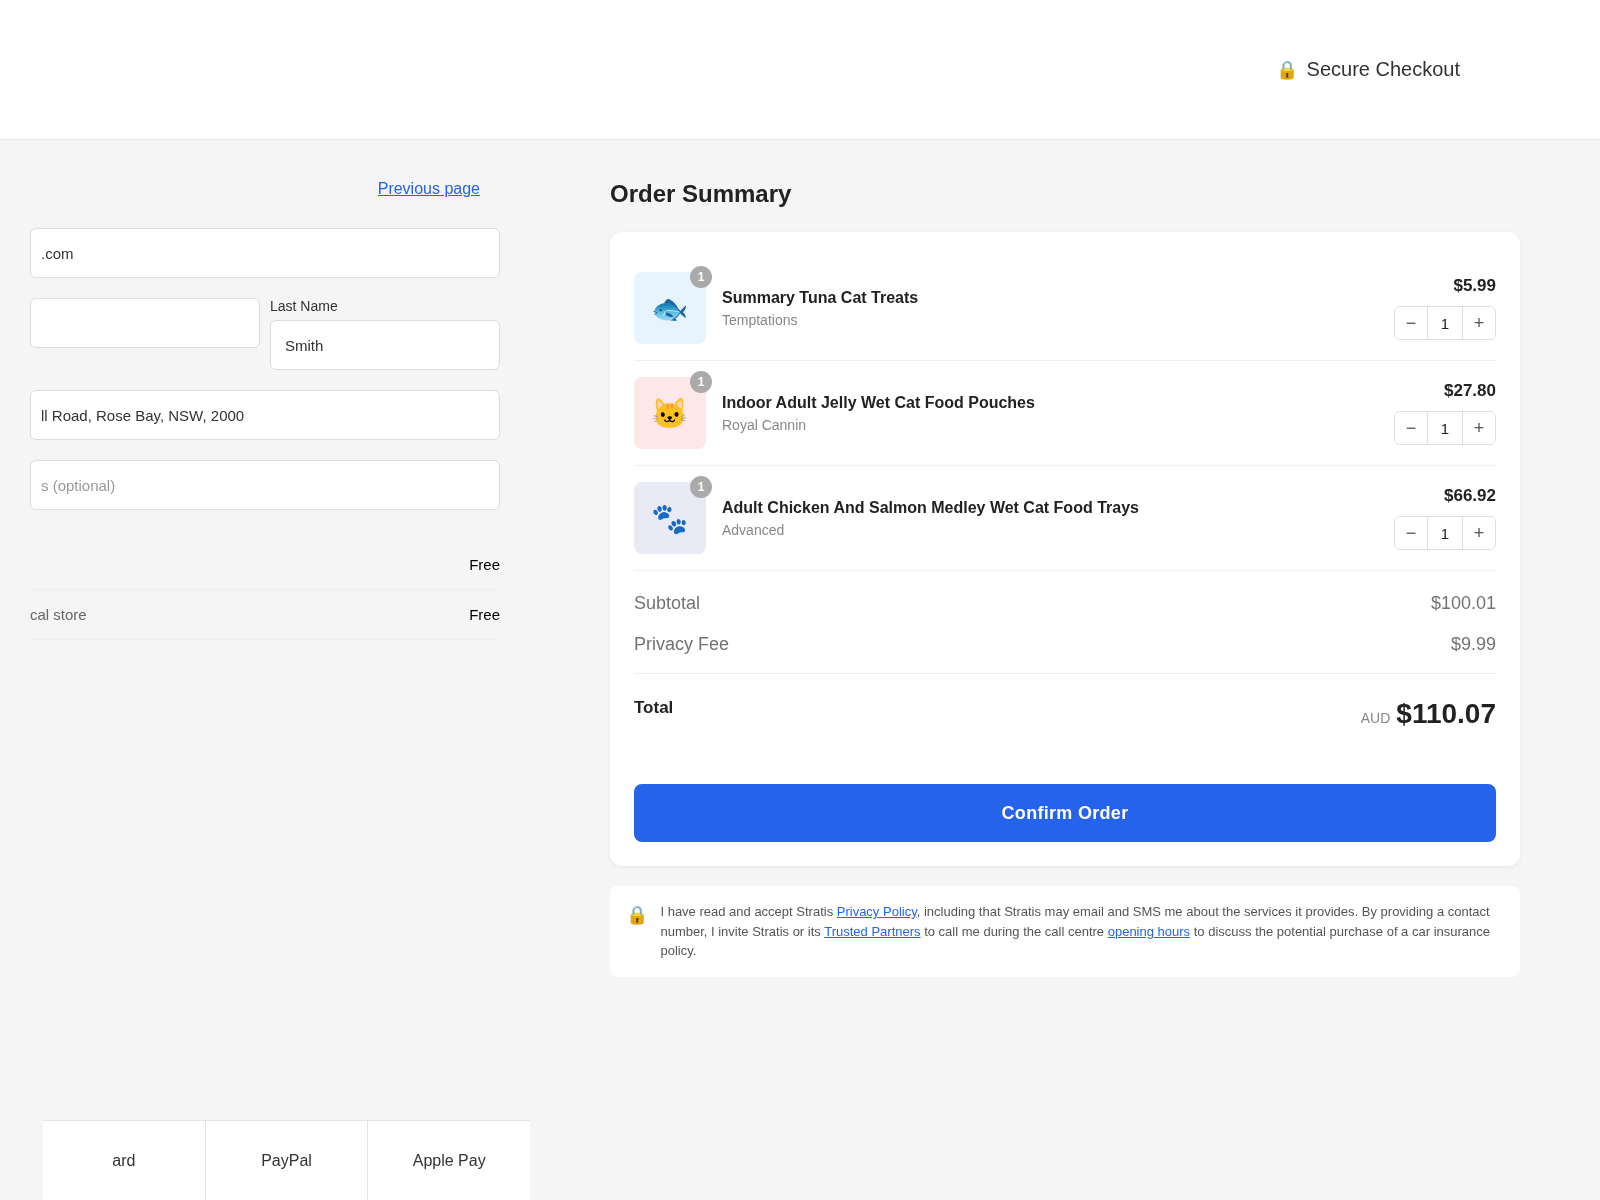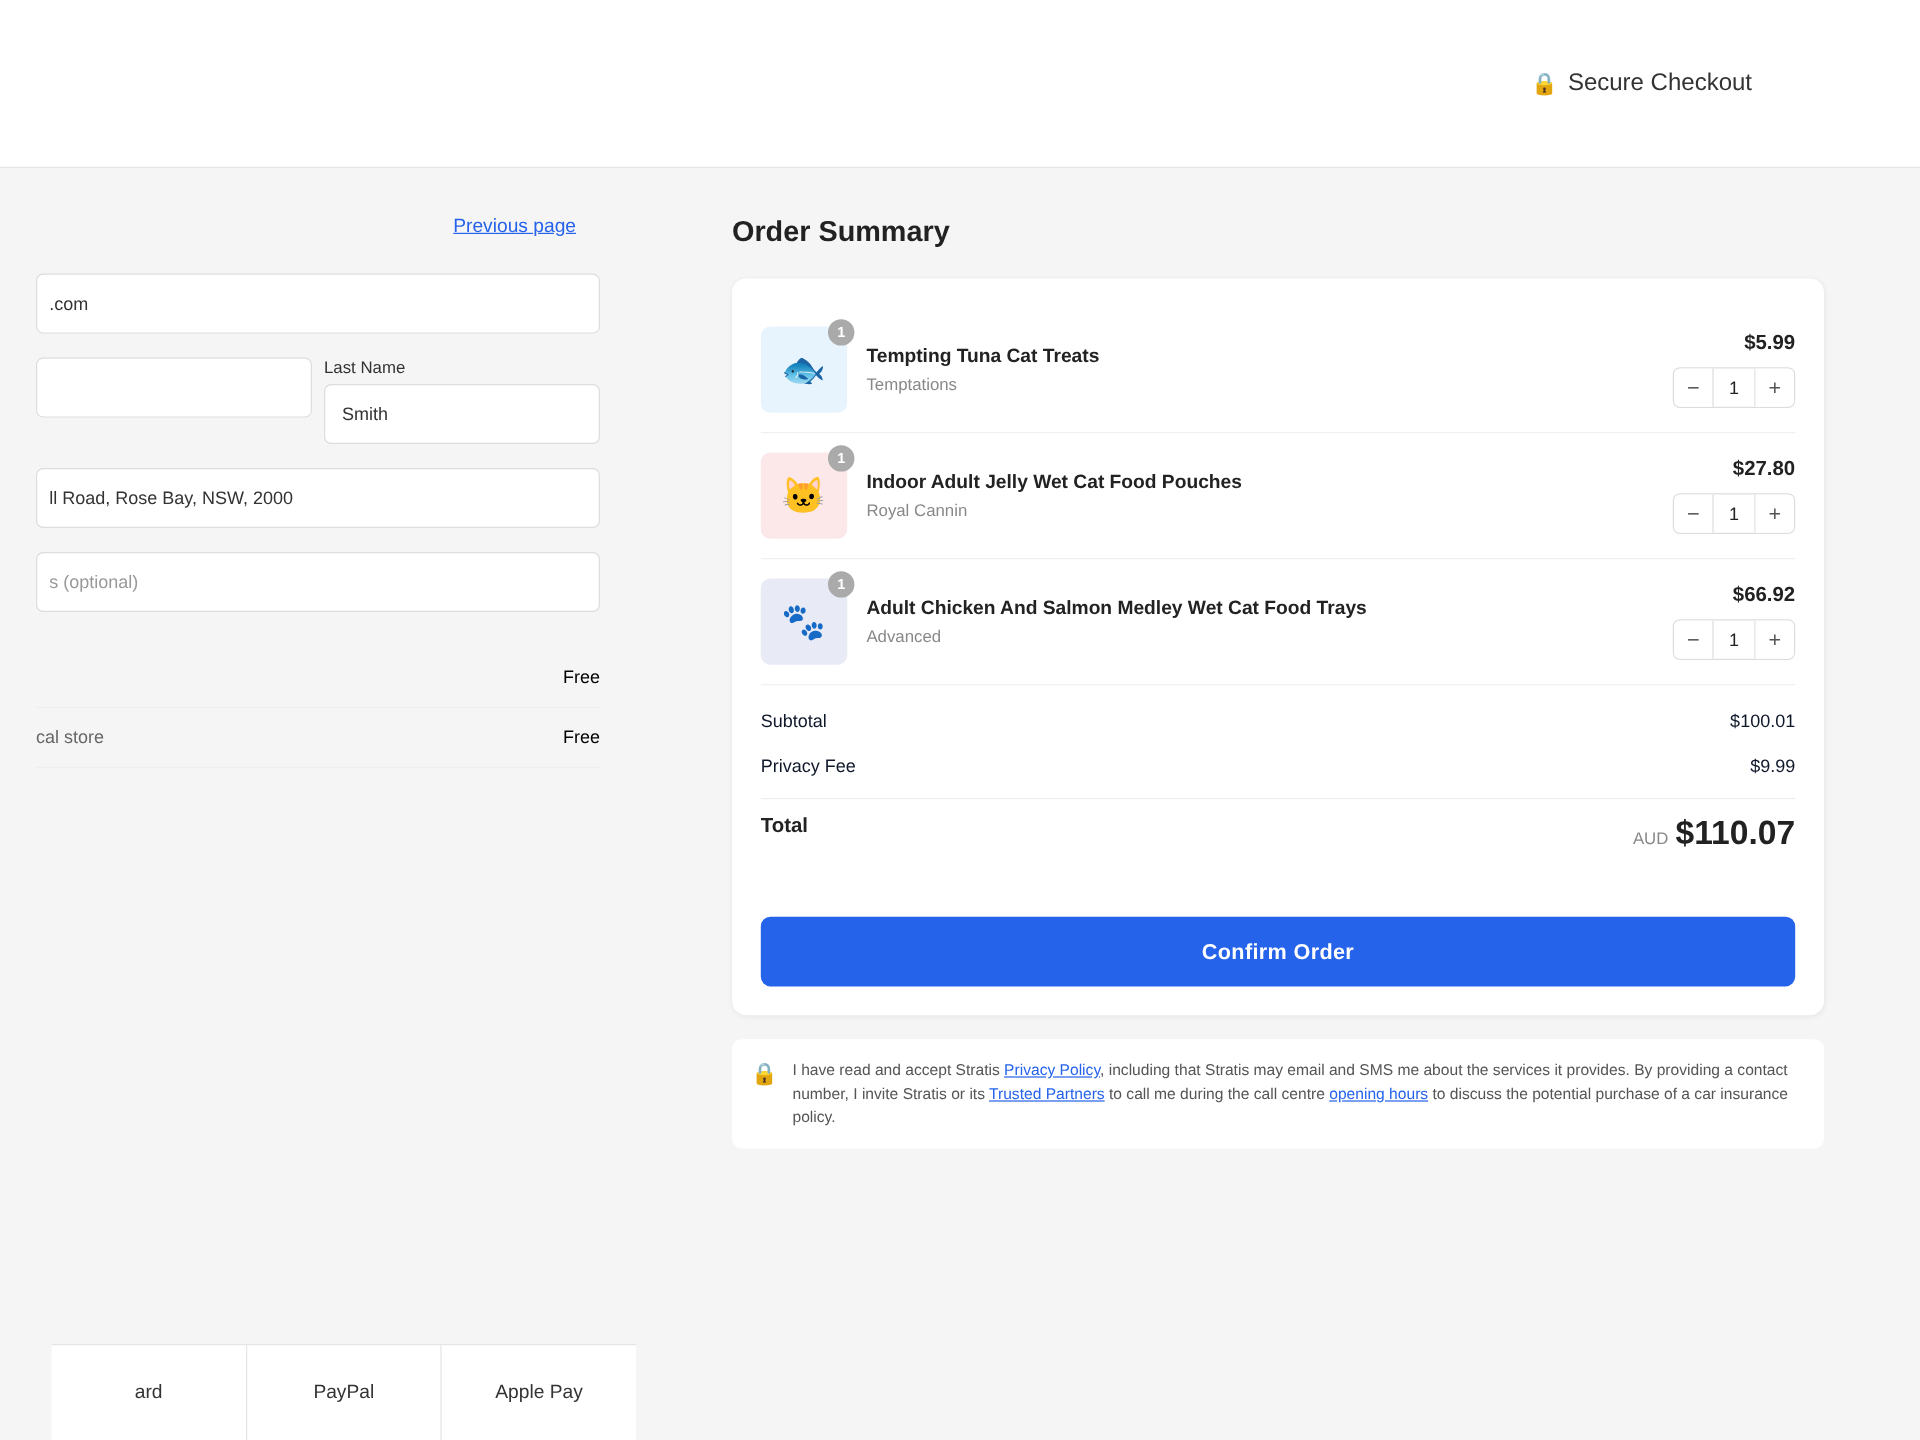--- a/index.html
+++ b/index.html
@@ -270,29 +270,29 @@
 
     
     .totals-section {
       padding: 12px 0;
     }
 
     .totals-row {
       display: flex;
       justify-content: space-between;
       padding: 10px 0;
-      font-size: 15px;
-      color: #0f172a;
+      font-size: 18px;
+      color: #737373;
     }
 
     .totals-row.total-row {
       font-size: 17px;
       font-weight: 600;
       color: #222;
-      padding-top: 12px;
+      padding-top: 24px;
       margin-top: 8px;
       border-top: 1px solid #eee;
     }
 
     .total-amount {
       display: flex;
       align-items: baseline;
       gap: 6px;
     }
 
@@ -453,21 +453,21 @@
 
     <div class="order-card">
 
       
       <div class="order-item">
         <div class="item-image-wrap">
           <div class="item-image">🐟</div>
           <div class="item-badge">1</div>
         </div>
         <div class="item-details">
-          <div class="item-name">Tempting Tuna Cat Treats</div>
+          <div class="item-name">Summary Tuna Cat Treats</div>
           <div class="item-brand">Temptations</div>
         </div>
         <div class="item-right">
           <span class="item-price">$5.99</span>
           <div class="qty-control">
             <button class="qty-btn">−</button>
             <div class="qty-value">1</div>
             <button class="qty-btn">+</button>
           </div>
         </div>

